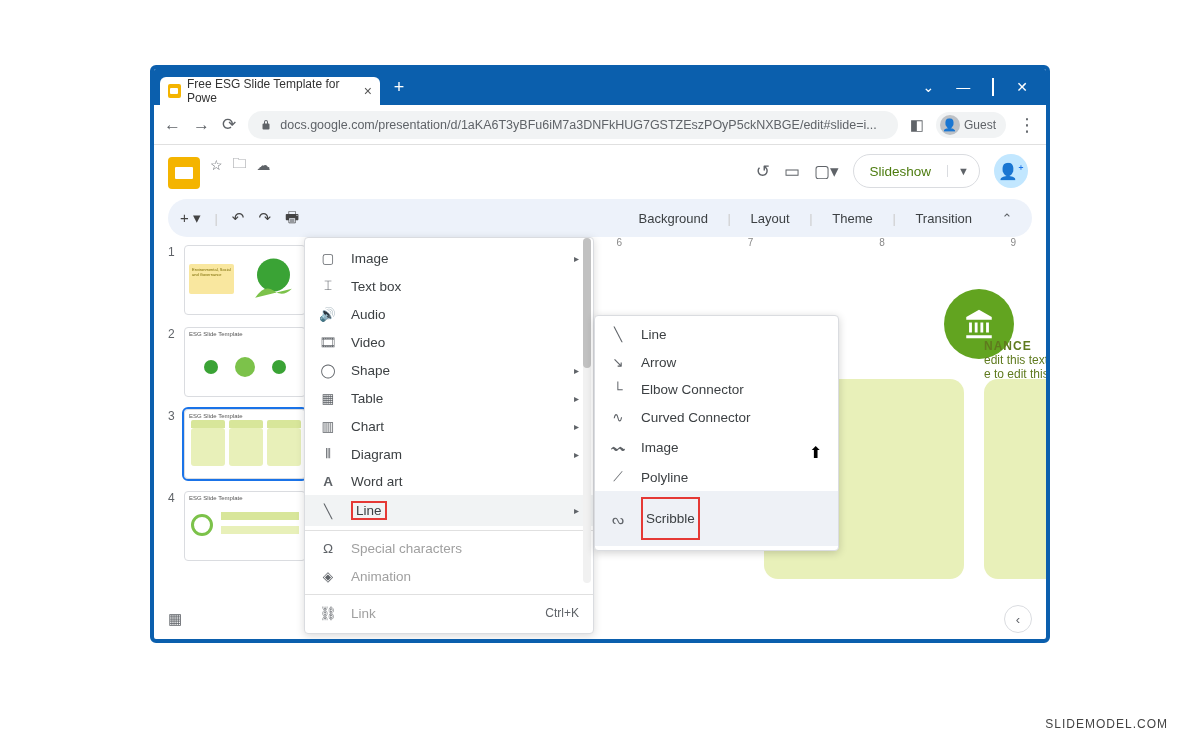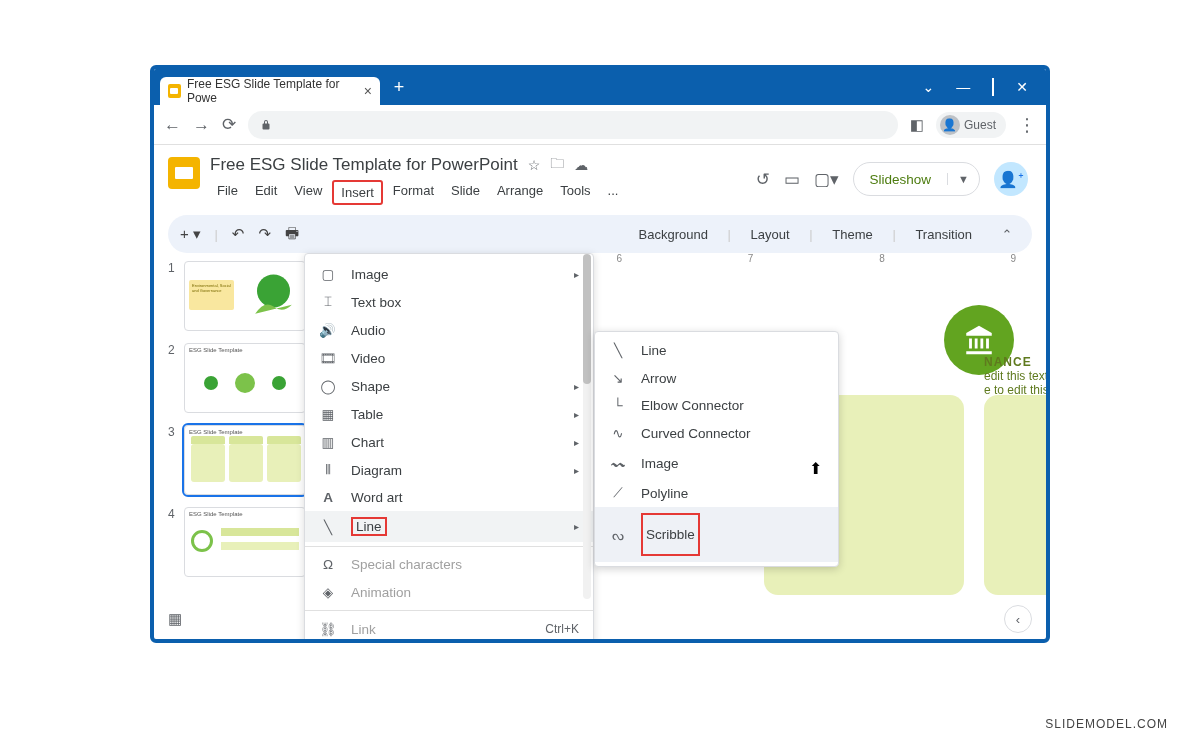--- a/index.html
+++ b/index.html
@@ -101,48 +101,37 @@
   </div>
 
   <div class="addrbar">
     <span class="nav-btn">←</span>
     <span class="nav-btn">→</span>
     <span class="nav-btn">⟳</span>
     <div class="url-pill">
       <svg class="lock" viewBox="0 0 24 24" fill="#5f6368">
           <path d="M12 2a4 4 0 0 0-4 4v3H7a2 2 0 0 0-2 2v8a2 2 0 0 0 2 2h10a2 2 0 0 0 2-2v-8a2 2 0 0 0-2-2h-1V6a4 4 0 0 0-4-4zm-2 4a2 2 0 1 1 4 0v3h-4V6z"></path>
         </svg>
+      <span>docs.google.com/presentation/d/1aKA6T3yBFu6iM7a3DNFkHUG7GSTZEszPOyP5ckNXBGE/edit#slide=i...</span>
     </div>
     <span class="nav-btn" style="font-size:15px;">◧</span>
     <div class="profile-pill">
       <span class="avatar">👤</span>
       <span>Guest</span>
     </div>
     <span class="kebab">⋮</span>
   </div>
 
   <div class="app-header">
     <div class="app-logo"></div>
     <div class="app-title-block">
       <div class="doc-title-row">
-        <span>Free ESG Slide Template for PowerPoint</span>
         <span class="meta-ico">☆</span>
         <span class="meta-ico">🗀</span>
         <span class="meta-ico">☁</span>
-      </div>
-      <div class="menubar">
-        <span>File</span>
-        <span>Edit</span>
-        <span>View</span>
-        <span class="hl">Insert</span>
-        <span>Format</span>
-        <span>Slide</span>
-        <span>Arrange</span>
-        <span>Tools</span>
-        <span>...</span>
       </div>
     </div>
     <div class="header-right">
       <span class="hdr-ico">↺</span>
       <span class="hdr-ico">▭</span>
       <span class="hdr-ico">▢▾</span>
       <div class="slideshow-btn">
         <span class="main">Slideshow</span>
         <span class="drop">▼</span>
       </div>

